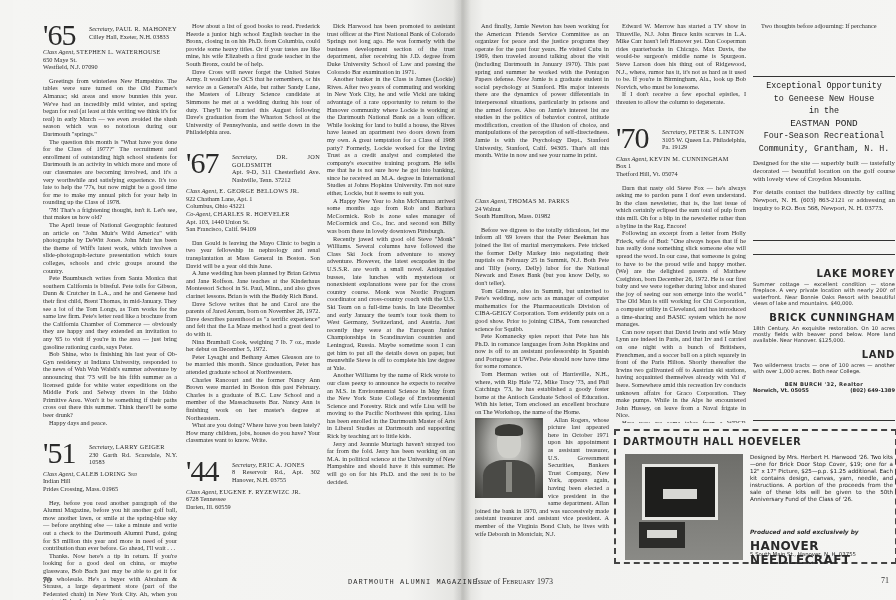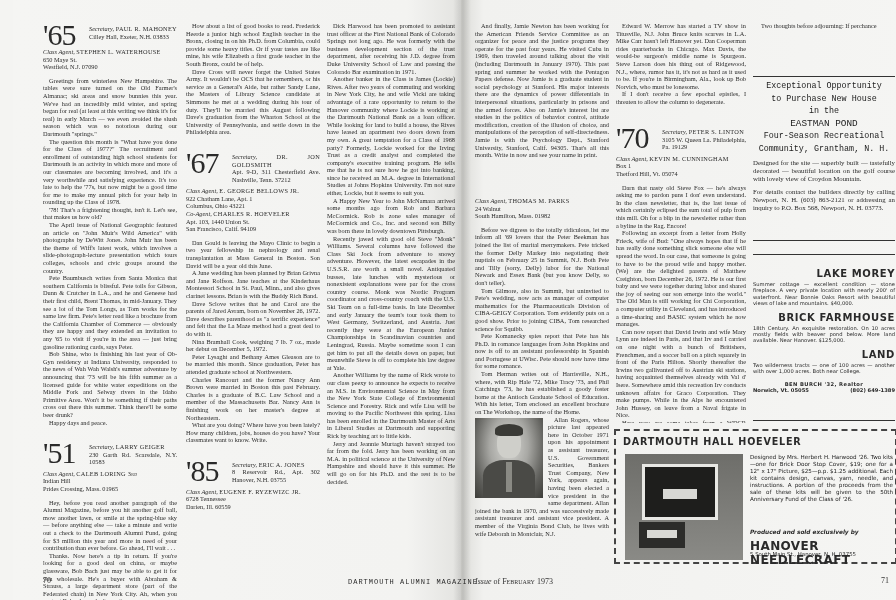--- a/index.html
+++ b/index.html
@@ -131,21 +131,21 @@
     </div>
     <p>Dan Gould is leaving the Mayo Clinic to begin a two year fellowship in nephrology and renal transplantation at Mass General in Boston. Son David will be a year old this June.</p>
     <p>A June wedding has been planned by Brian Grivna and Jane Rolfson. Jane teaches at the Kinderhaus Montessori School in St. Paul, Minn., and also gives clarinet lessons. Brian is with the Buddy Rich Band.</p>
     <p>Dave Sclove writes that he and Carol are the parents of Jared Avram, born on November 26, 1972. Dave describes parenthood as "a terrific experience" and felt that the La Maze method had a great deal to do with it.</p>
     <p>Nina Bramhall Cook, weighing 7 lb. 7 oz., made her debut on December 5, 1972.</p>
     <p>Peter Lysaght and Bethany Ames Gleason are to be married this month. Since graduation, Peter has attended graduate school at Northwestern.</p>
     <p>Charles Rancourt and the former Nancy Ann Brown were married in Boston this past February. Charles is a graduate of B.C. Law School and a member of the Massachusetts Bar. Nancy Ann is finishing work on her master's degree at Northeastern.</p>
     <p>What are you doing? Where have you been lately? How many children, jobs, houses do you have? Your classmates want to know. Write.</p>
     <div class="gap"></div>
     <div class="class-head">
-      <div class="year">'85</div>
+      <div class="year">'44</div>
       <div class="sec">
         <span class="lbl">Secretary,</span>
         <span class="nm">ERIC A. JONES</span><br>
         <span>8 Reservoir Rd., Apt. 302 Hanover, N.H. 03755</span>
       </div>
     </div>
     <div class="agent">
       <span class="lbl">Class Agent,</span>
       <span class="nm">EUGENE F. RYZEWIZC JR.</span><br>
       <span>6728 Tennessee</span><br>
@@ -212,36 +212,36 @@
   </div>
 
   <div class="col" style="left:742px; width:140px; height:52px; overflow:hidden;">
     <p>Two thoughts before adjourning: If perchance</p>
   </div>
 
   <div class="rule" style="top:76px;"></div>
 
   <div class="ad-eastman">
     <div class="h">Exceptional Opportunity</div>
-    <div class="h">to Purchase New House</div>
+    <div class="h">to Geneese New House</div>
     <div class="h">in the</div>
     <div class="h" style="font-size:9.4px;">EASTMAN POND</div>
     <div class="h">Four-Season Recreational</div>
     <div class="h">Community, Grantham, N. H.</div>
     <div class="body">Designed for the site — superbly built — tastefully decorated — beautiful location on the golf course with lovely view of Croydon Mountain.</div>
     <div class="body">For details contact the builders directly by calling Newport, N. H. (603) 863-2121 or addressing an inquiry to P.O. Box 568, Newport, N. H. 03773.</div>
   </div>
 
   <div class="rule" style="top:240px;"></div>
   <div class="rule" style="top:254px;"></div>
 
   <div class="realty">
     <div class="t">LAKE MOREY</div>
     <div class="d">Summer cottage — excellent condition — stone fireplace. A very private location with nearly 200' of waterfront. Near Bonnie Oaks Resort with beautiful views of lake and mountains. $40,000.</div>
-    <div class="t">BRICK FARMHOUSE</div>
+    <div class="t">BRICK CUNNINGHAM</div>
     <div class="d">18th Century. An exquisite restoration. On 10 acres mostly fields with beaver pond below. More land available. Near Hanover. $125,000.</div>
     <div class="t">LAND</div>
     <div class="d">Two wilderness tracts — one of 100 acres — another with over 1,000 acres. Both near College.</div>
     <div class="sig">BEN BURCH '32, Realtor</div>
     <div class="sig2">
       <span>Norwich, Vt. 05055</span>
       <span>(802) 649-1389</span>
     </div>
   </div>
 

